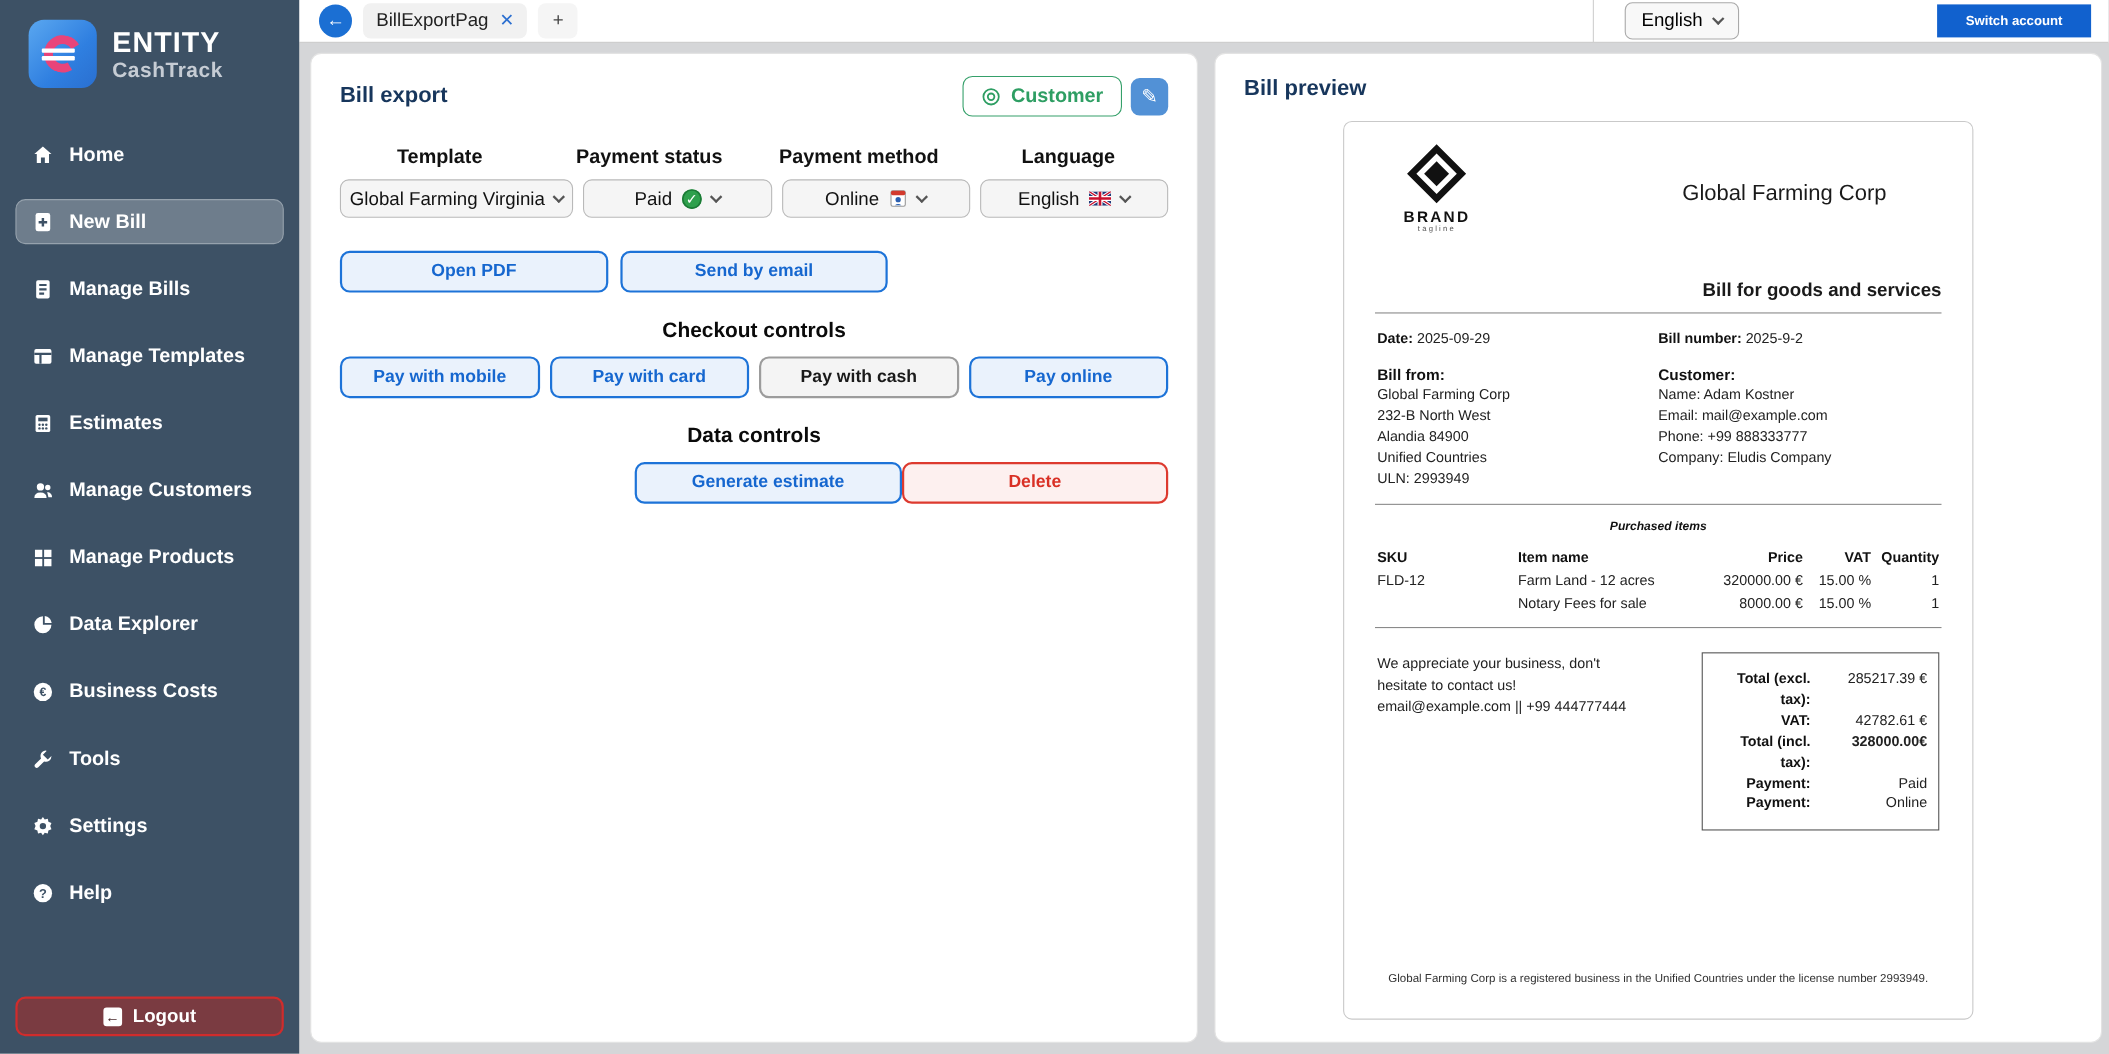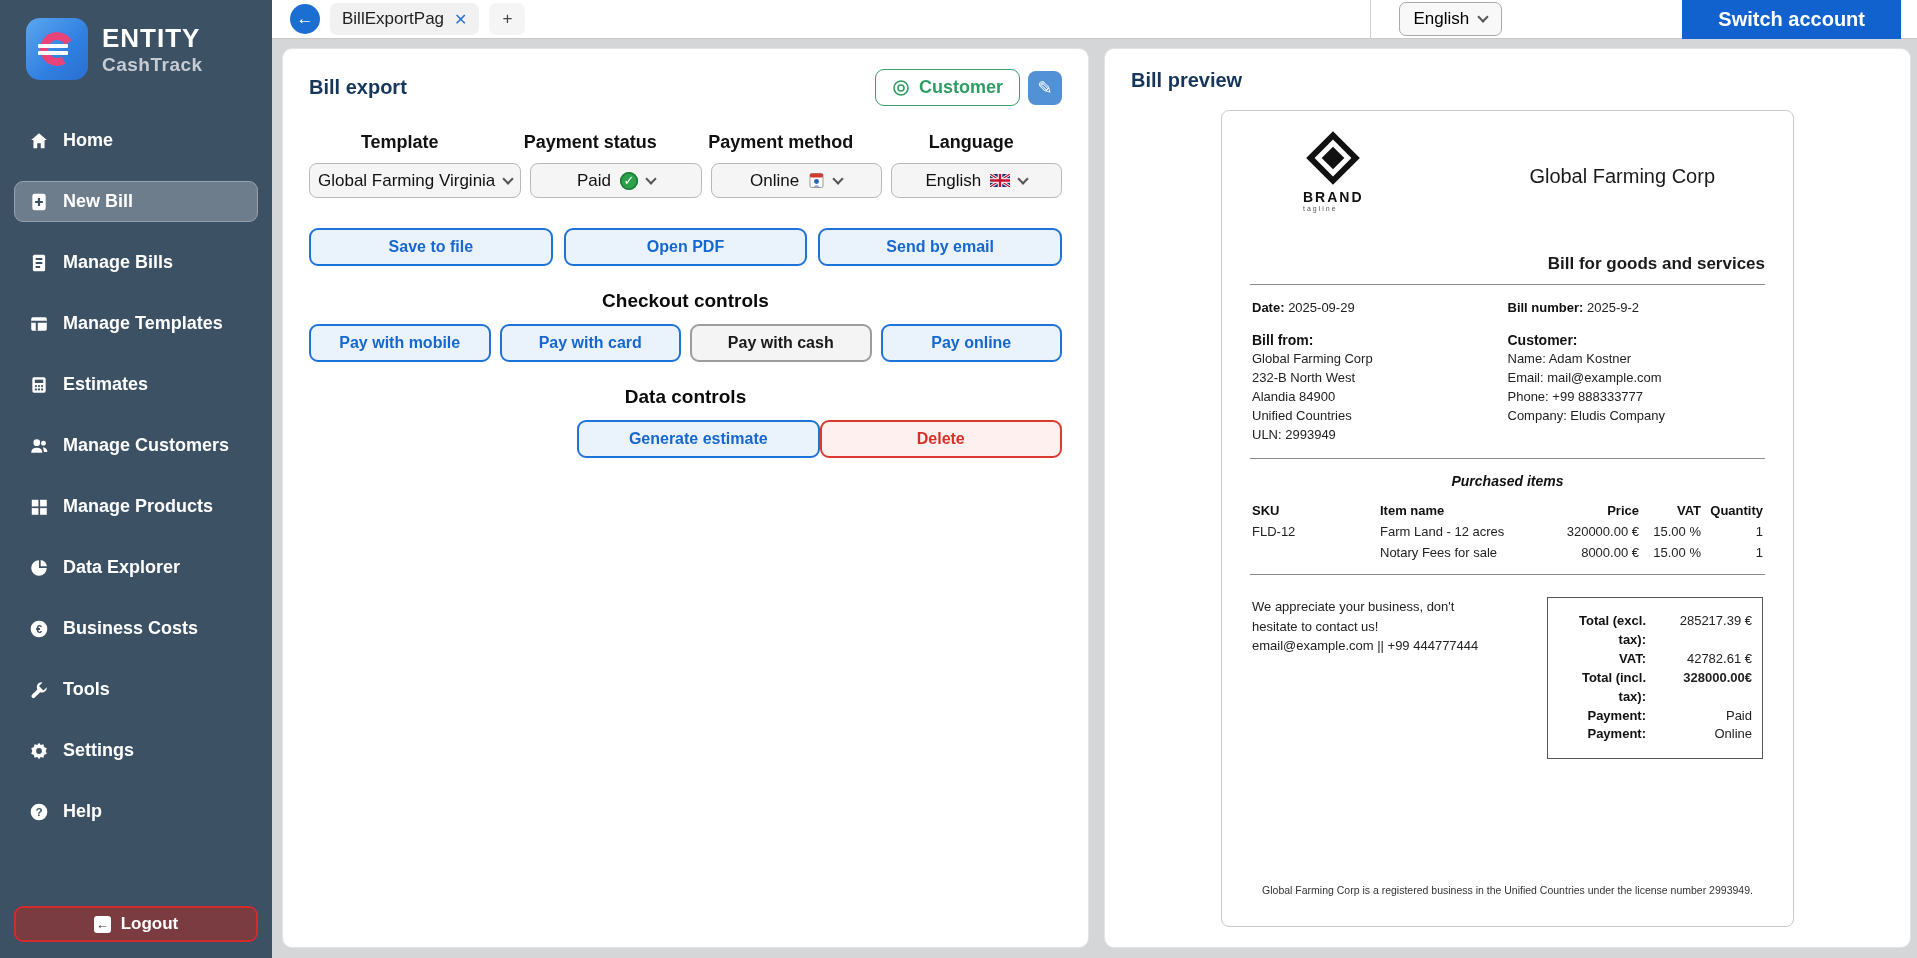--- a/index.html
+++ b/index.html
@@ -43,21 +43,21 @@
   .tab { display:flex; align-items:center; gap:10px; background:#f1f1f1; border-radius:7px;
     padding:6px 12px; font-size:17px; color:#222; cursor:pointer; }
   .tab-close { color:#2b6fd0; font-size:16px; font-weight:bold; cursor:pointer; }
   .newtab-btn { background:#f5f5f5; border:none; border-radius:7px; padding:6px 13px;
     font-size:17px; color:#444; cursor:pointer; }
   .topbar-spacer { flex:1; }
   .topbar-divider { width:1px; height:39px; background:#cfcfcf; }
   .lang-select { display:flex; align-items:center; gap:10px; background:#f8f8f8;
     border:1px solid #a9a9a9; border-radius:7px; padding:6px 14px; font-size:17px; cursor:pointer; margin-left:18px;}
   .switch-btn { background:#1161ce; color:#fff; border:none; border-radius:0;
-    padding:8px 36px; font-size:20px; font-weight:bold; cursor:pointer; margin:0 6px 0 170px; }
+    padding:8px 26px; font-size:12px; font-weight:bold; cursor:pointer; margin:0 6px 0 170px; }
 
   .chev { width:8px; height:8px; border-right:2px solid #555; border-bottom:2px solid #555;
     transform:rotate(45deg); margin-top:-4px; }
 
   
   .content { flex:1; display:flex; gap:15px; padding:9px 6px 10px 10px; overflow:hidden; }
   .panel { background:#fff; border-radius:10px; border:1px solid #e3e3e3; }
   .panel-export { width:807px; min-width:807px; padding:20px 26px; }
   .panel-preview { flex:1; padding:20px 26px; display:flex; flex-direction:column; }
   .panel-title { color:#17365c; font-size:20px; font-weight:bold; }
@@ -89,36 +89,36 @@
   .section-heading { text-align:center; font-size:19px; font-weight:bold; color:#0a0a0a; margin-top:24px; }
   .btn-row4 { display:grid; grid-template-columns:repeat(4,1fr); gap:9px; margin-top:12px; }
   .btn-row2 { display:grid; grid-template-columns:1fr 1fr; margin-top:12px; margin-left:268px; }
 
   
   .invoice-wrap { flex:1; display:flex; justify-content:center; margin-top:18px; }
   .invoice { width:573px; background:#fff; border:1px solid #c9c9c9; border-radius:8px;
     padding:26px 28px 16px 28px; display:flex; flex-direction:column;
     font-family:"Liberation Sans","DejaVu Sans",sans-serif; color:#222; }
   .inv-header { display:flex; justify-content:space-between; align-items:flex-start; padding:0 10px; }
-  .brandmark { text-align:left; margin-left:43px; }
+  .brandmark { text-align:center; margin-left:16px; }
   .diamond-outer { width:42px; height:42px; margin:0 auto; position:relative; }
   .diamond-outer::before { content:""; position:absolute; inset:2px; transform:rotate(45deg);
     border:6px solid #111; }
   .diamond-outer::after { content:""; position:absolute; inset:13px; transform:rotate(45deg);
     background:#111; }
   .brandmark .bname { font-size:14px; font-weight:bold; letter-spacing:2px; margin-top:10px; color:#111; }
   .brandmark .btag { font-size:7px; letter-spacing:2px; color:#555; }
   .inv-company { font-size:20px; color:#1a1a1a; margin:28px 40px 0 0; }
   .inv-title { text-align:right; font-size:17px; font-weight:bold; color:#1a1a1a; margin-top:42px; }
   .inv-hr { border:none; border-top:1px solid #8a8a8a; margin:10px 0 0 0; }
   .inv-cols { display:grid; grid-template-columns:1fr 1fr; padding:14px 2px 4px 2px; font-size:13px; line-height:1.45; }
   .inv-line b { color:#111; }
   .inv-block { margin-top:12px; }
   .inv-block .hd { font-size:14px; font-weight:bold; color:#111; }
-  .items-heading { text-align:center; font-style:italic; font-size:14px; color:#111; margin-top:14px; font-weight:bold; }
+  .items-heading { text-align:center; font-style:italic; font-size:11px; color:#111; margin-top:14px; font-weight:bold; }
   .items-table { display:grid; grid-template-columns:70px 58px 1fr 80px 62px 62px;
     font-size:13px; margin-top:14px; row-gap:6px; align-items:center; padding:0 2px; }
   .items-table .th { font-weight:bold; color:#111; }
   .ta-r { text-align:right; }
   .thumb { width:32px; height:24px; border-radius:2px;
     background:linear-gradient(180deg,#c9cf8a 0%,#9eb05e 45%,#6f9c42 100%); }
   .inv-bottom { display:flex; justify-content:space-between; margin-top:22px; padding:0 2px;gap:48px; }
   .thanks { font-size:13px; line-height:1.5; width:250px; color:#222; }
   .totals-box { border:1px solid #555; width:218px; padding:14px 10px; font-size:13px; }
   .totals-row { display:grid; grid-template-columns:1fr 100px; line-height:1.45; }
@@ -342,21 +342,20 @@
                 <path d="M0 0 L20 13 M20 0 L0 13" stroke="#fff" stroke-width="3"></path>
                 <path d="M0 0 L20 13 M20 0 L0 13" stroke="#c8102e" stroke-width="1.2"></path>
                 <path d="M10 0 V13 M0 6.5 H20" stroke="#fff" stroke-width="4.5"></path>
                 <path d="M10 0 V13 M0 6.5 H20" stroke="#c8102e" stroke-width="2.4"></path>
               </svg>
             <span class="chev"></span>
           </div>
         </div>
 
         <div class="btn-row3">
-          <button class="btn-blue">Save to file</button>
           <button class="btn-blue">Open PDF</button>
           <button class="btn-blue">Send by email</button>
         </div>
 
         <h3 class="section-heading">Checkout controls</h3>
         <div class="btn-row4">
           <button class="btn-blue">Pay with mobile</button>
           <button class="btn-blue">Pay with card</button>
           <button class="btn-gray">Pay with cash</button>
           <button class="btn-blue">Pay online</button>

